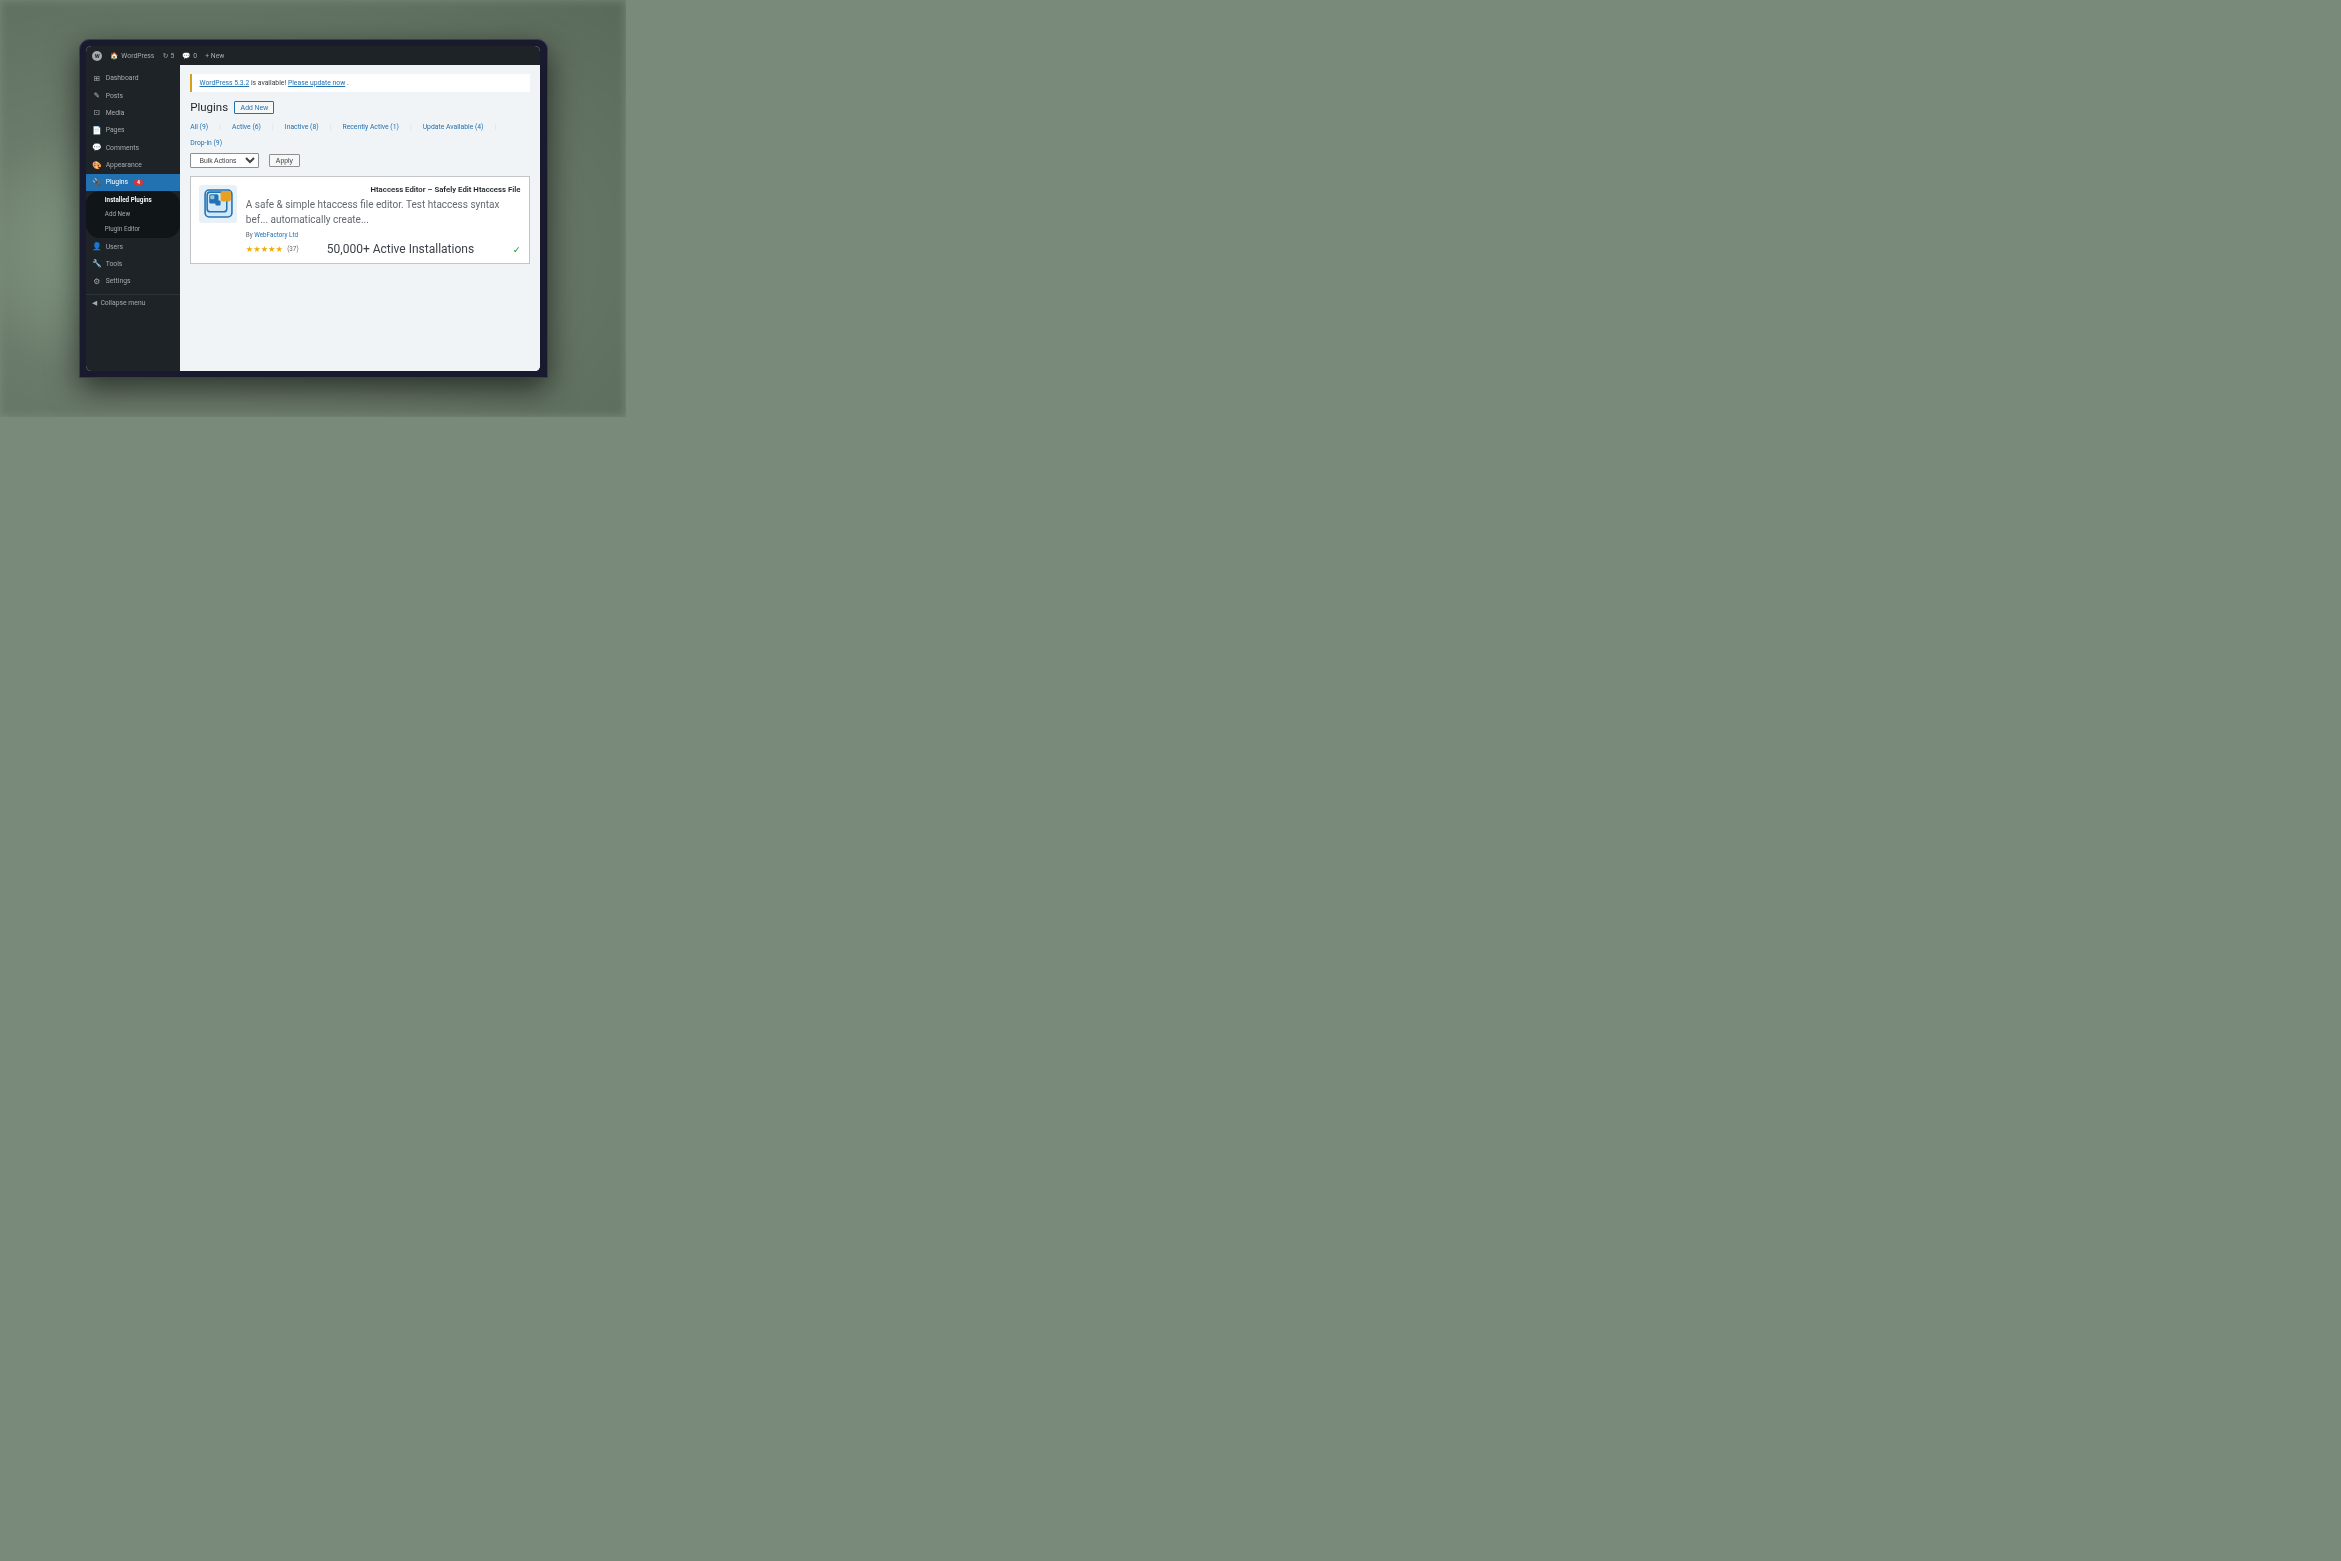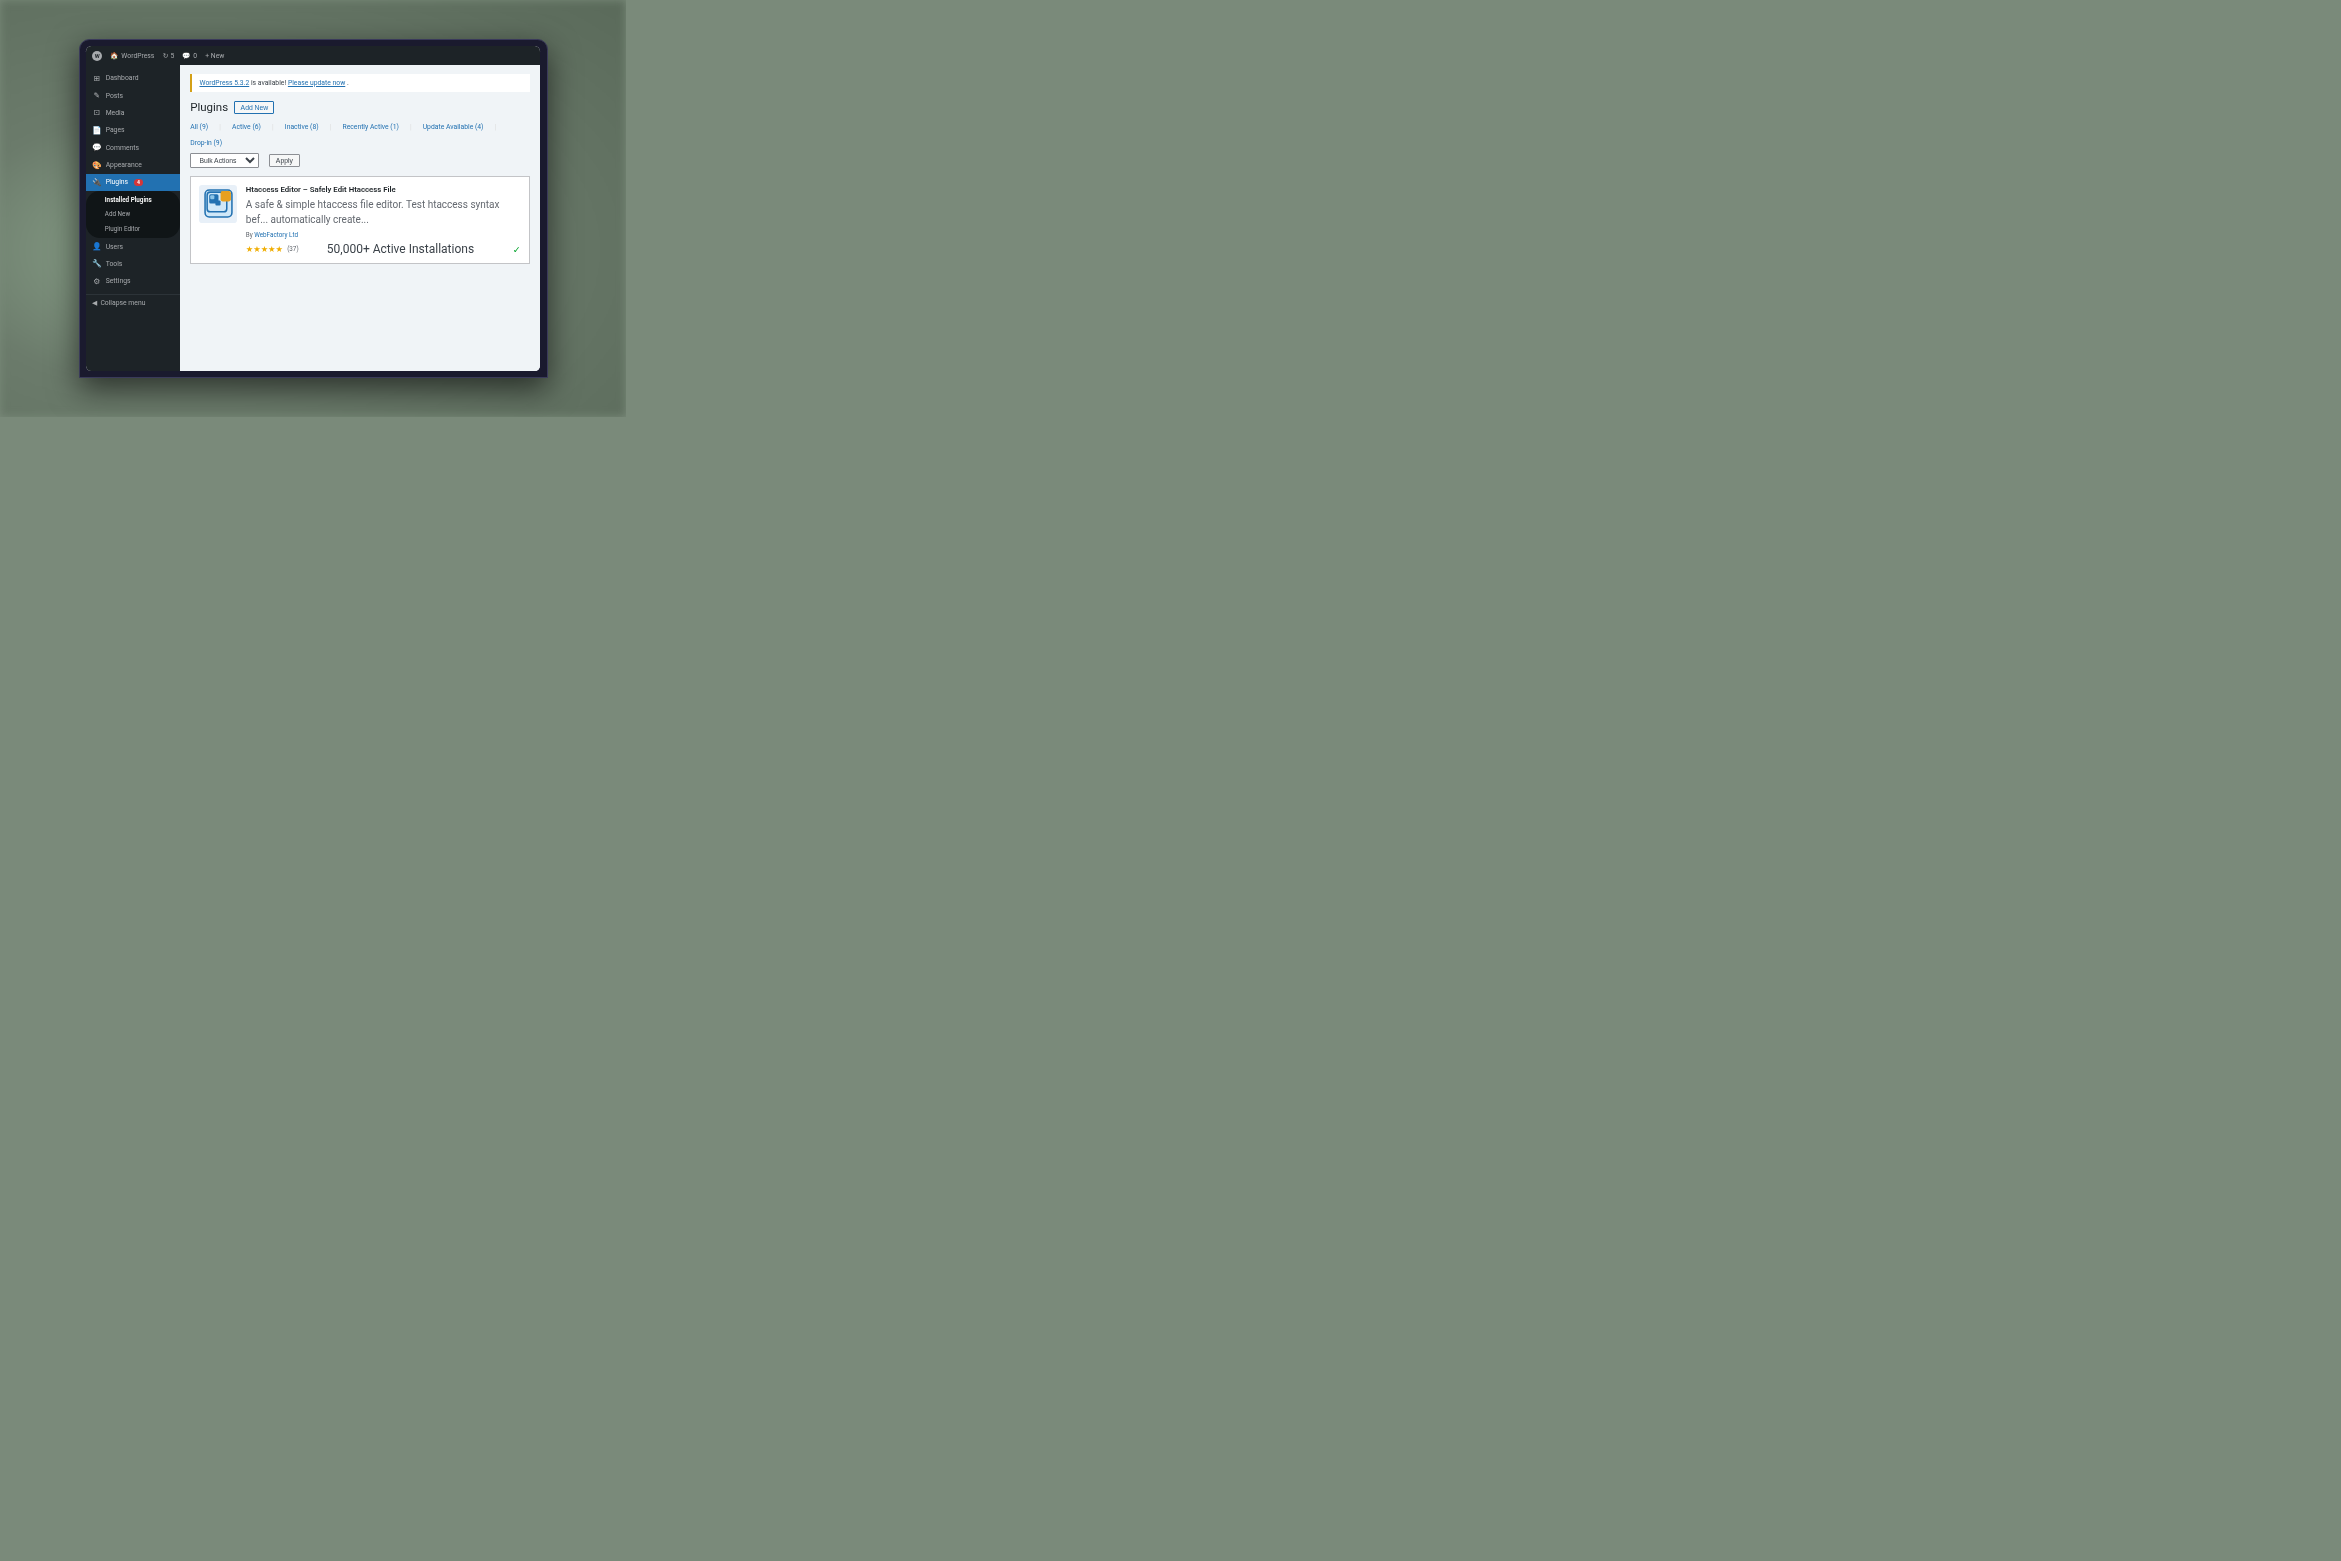--- a/index.html
+++ b/index.html
@@ -271,20 +271,21 @@
 
     .plugin-info {
       flex: 1;
     }
 
     .plugin-name {
       font-size: 7.8px;
       font-weight: 600;
       color: #1d2327;
       margin-bottom: 3.1px;
+      text-align: right;
     }
 
     .plugin-name a {
       color: #1d2327;
       text-decoration: none;
     }
 
     .plugin-description {
       font-size: 10px;
       color: #646970;

